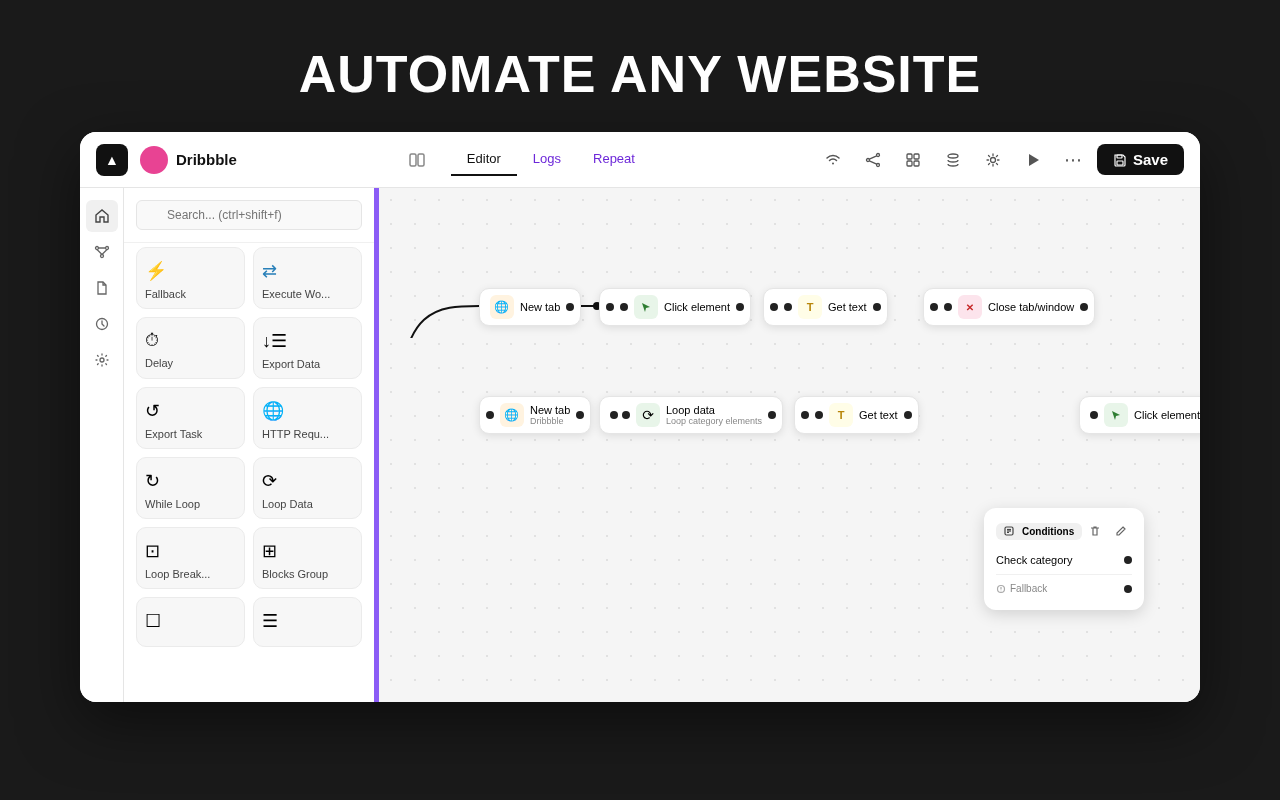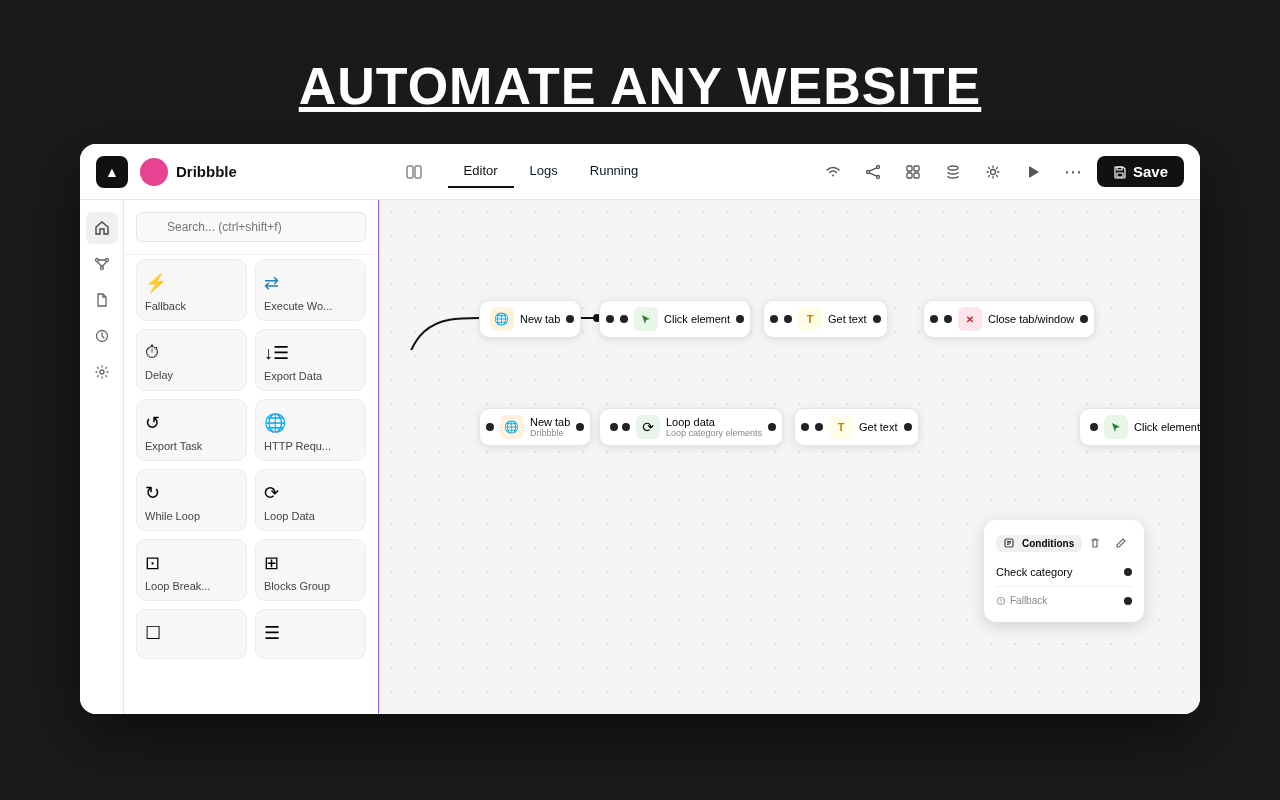--- a/index.html
+++ b/index.html
@@ -11,24 +11,23 @@
       overflow: hidden;
       display: flex;
       flex-direction: column;
       align-items: center;
     }
     .hero-title {
       color: #fff;
       font-size: 52px;
       font-weight: 800;
       letter-spacing: 1px;
-      margin-top: 56px;
+      margin-top: 44px;
       margin-bottom: 28px;
       text-align: center;
-      text-decoration: underline;
     }
     .app-window {
       width: 1120px;
       height: 570px;
       background: #f0f0f0;
       border-radius: 16px;
       overflow: hidden;
       display: flex;
       flex-direction: column;
       box-shadow: 0 20px 60px rgba(0,0,0,0.5);
@@ -67,21 +66,21 @@
       font-weight: 600;
       color: #111;
     }
     .topbar-tabs {
       display: flex; align-items: center; gap: 0;
       border-bottom: none;
     }
     .topbar-tab {
       padding: 8px 16px;
       font-size: 13px;
-      color: #0f172a;
+      color: #6d28d9;
       cursor: pointer;
       border-bottom: 2px solid transparent;
       position: relative;
     }
     .topbar-tab.active {
       color: #111;
       border-bottom: 2px solid #111;
     }
     .sidebar-toggle {
       width: 28px; height: 28px;
@@ -138,21 +137,21 @@
       border-radius: 6px;
       cursor: pointer;
       color: #555;
       font-size: 16px;
     }
     .icon-sidebar-item:hover, .icon-sidebar-item.active { background: #f0f0f0; }
     
     .panel-sidebar {
       width: 255px;
       background: #fff;
-      border-right: 1px solid #8b5cf6;
+      border-right: 5px solid #8b5cf6;
       display: flex;
       flex-direction: column;
       overflow: hidden;
     }
     .panel-search {
       padding: 12px;
       border-bottom: 1px solid #f0f0f0;
     }
     .search-input {
       width: 100%;
@@ -355,21 +354,21 @@
     </div>
     <div class="sidebar-toggle">
       <svg width="16" height="16" viewBox="0 0 16 16" fill="none">
         <rect x="1" y="2" width="6" height="12" rx="1.5" stroke="#888" stroke-width="1.5"></rect>
         <rect x="9" y="2" width="6" height="12" rx="1.5" stroke="#888" stroke-width="1.5"></rect>
       </svg>
     </div>
     <div class="topbar-tabs">
       <div class="topbar-tab active">Editor</div>
       <div class="topbar-tab">Logs</div>
-      <div class="topbar-tab">Running</div>
+      <div class="topbar-tab">Repeat</div>
     </div>
     <div class="topbar-actions">
       <button class="icon-btn">
         <svg width="16" height="16" viewBox="0 0 16 16" fill="none">
           <path d="M2 6c1.6-1.6 3.8-2.5 6-2.5s4.4.9 6 2.5" stroke="#555" stroke-width="1.5" stroke-linecap="round"></path>
           <path d="M4.5 8.5c.9-.9 2.2-1.5 3.5-1.5s2.6.6 3.5 1.5" stroke="#555" stroke-width="1.5" stroke-linecap="round"></path>
           <circle cx="8" cy="11.5" r="1" fill="#555"></circle>
         </svg>
       </button>
       <button class="icon-btn">

